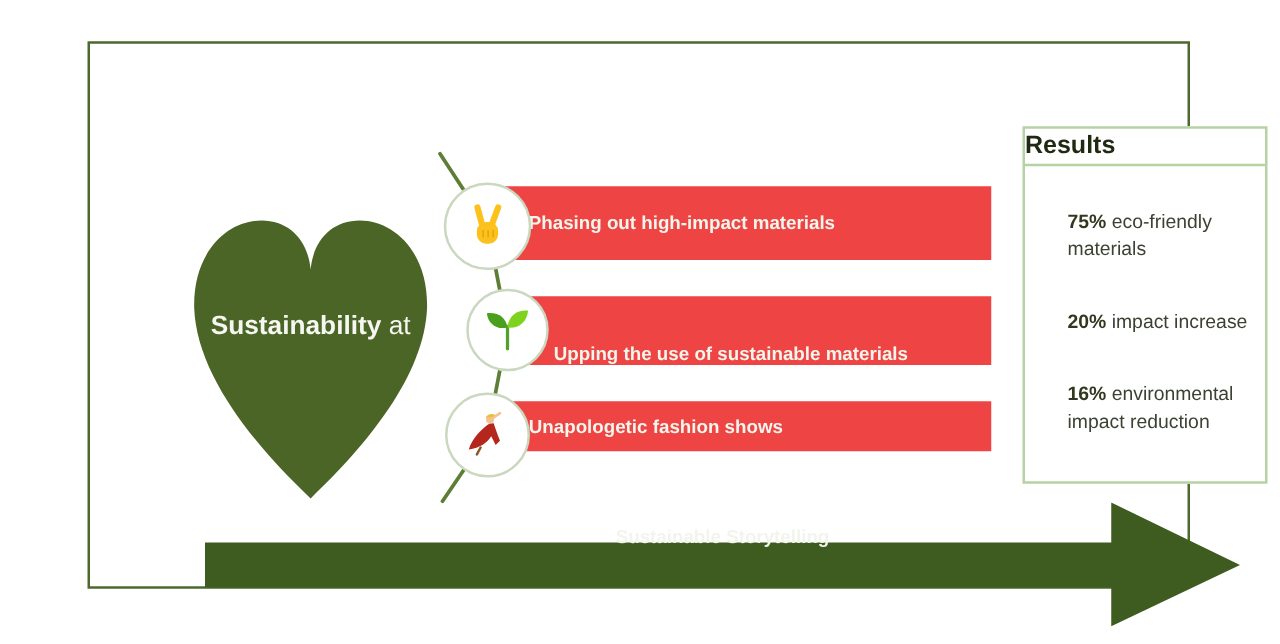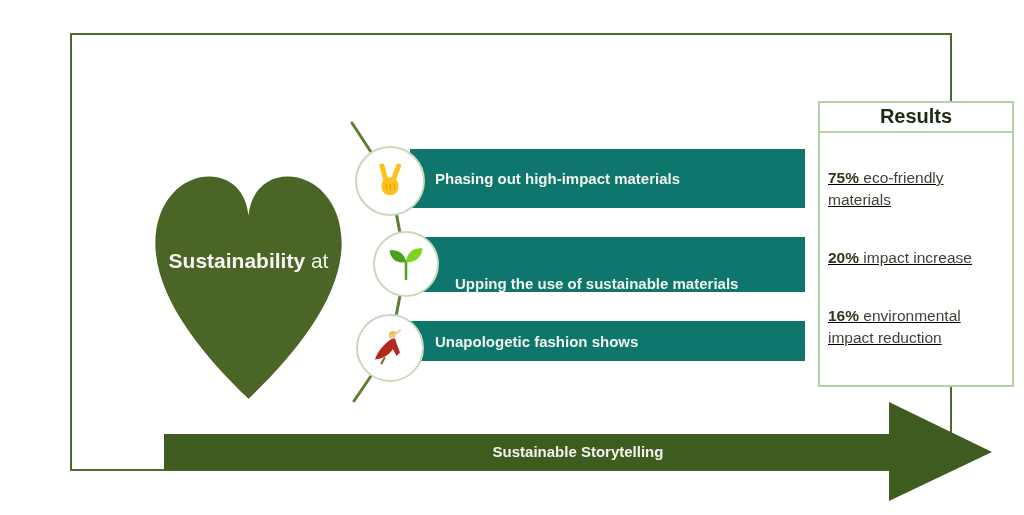--- a/index.html
+++ b/index.html
@@ -15,53 +15,53 @@
   .heart-svg{position:absolute;left:73px;top:125px;}
   .heart-text{
     position:absolute;left:73px;top:210px;width:207px;text-align:center;
     color:#f5f7f0;font-size:21px;line-height:32px;z-index:4;
   }
   .heart-text .b{font-weight:bold;}
   
   .connector-svg{position:absolute;left:270px;top:80px;z-index:2;}
   
   .bar{
-    position:absolute;left:338px;width:395px;background:#0f766e;z-index:1;
+    position:absolute;left:326px;width:395px;background:#ef4444;z-index:1;
     display:flex;align-items:center;color:#f2f5ec;font-size:15px;font-weight:bold;
     box-sizing:border-box;
   }
   .bar1{top:114px;height:59px;padding-left:25px;}
   .bar2{top:202px;height:55px;padding-left:45px;align-items:flex-end;}
   .bar3{top:286px;height:40px;padding-left:25px;}
   
   .circle{
     position:absolute;background:#ffffff;border:2px solid #c9d8bf;border-radius:50%;
     box-sizing:border-box;z-index:3;display:flex;align-items:center;justify-content:center;
   }
   .circle1{left:283px;top:111px;width:70px;height:70px;}
   .circle2{left:301px;top:196px;width:66px;height:66px;}
   .circle3{left:284px;top:279px;width:68px;height:68px;}
   
   .results{
     position:absolute;left:746px;top:66px;width:196px;height:286px;
     border:2px solid #b5d2a5;box-sizing:border-box;background:#ffffff;
   }
   .results-header{
-    height:28px;line-height:26px;text-align:center;font-size:20px;font-weight:bold;
+    height:28px;line-height:26px;font-size:20px;font-weight:bold;
     color:#1f2a12;border-bottom:2px solid #b5d2a5;
   }
-  .results-body{padding:34px 12px 0 8px;text-decoration:underline;}
+  .results-body{padding:34px 12px 0 34px;}
   .result-item{
     font-size:15.5px;line-height:22px;color:#3c4233;margin-bottom:36px;
   }
   .result-item .pct{font-weight:bold;color:#32381f;}
   
   .arrow-svg{position:absolute;left:92px;top:367px;}
   .arrow-label{
-    position:absolute;left:92px;top:399px;width:828px;height:36px;line-height:36px;
+    position:absolute;left:92px;top:377px;width:828px;height:36px;line-height:36px;
     text-align:center;color:#f2f5ec;font-size:15px;font-weight:bold;z-index:2;
   }
 </style>
 </head>
 <body>
 
 <div class="canvas">
   <div class="frame">
 
     <svg class="heart-svg" width="207" height="247" viewBox="0 0 100 120" preserveAspectRatio="none">

